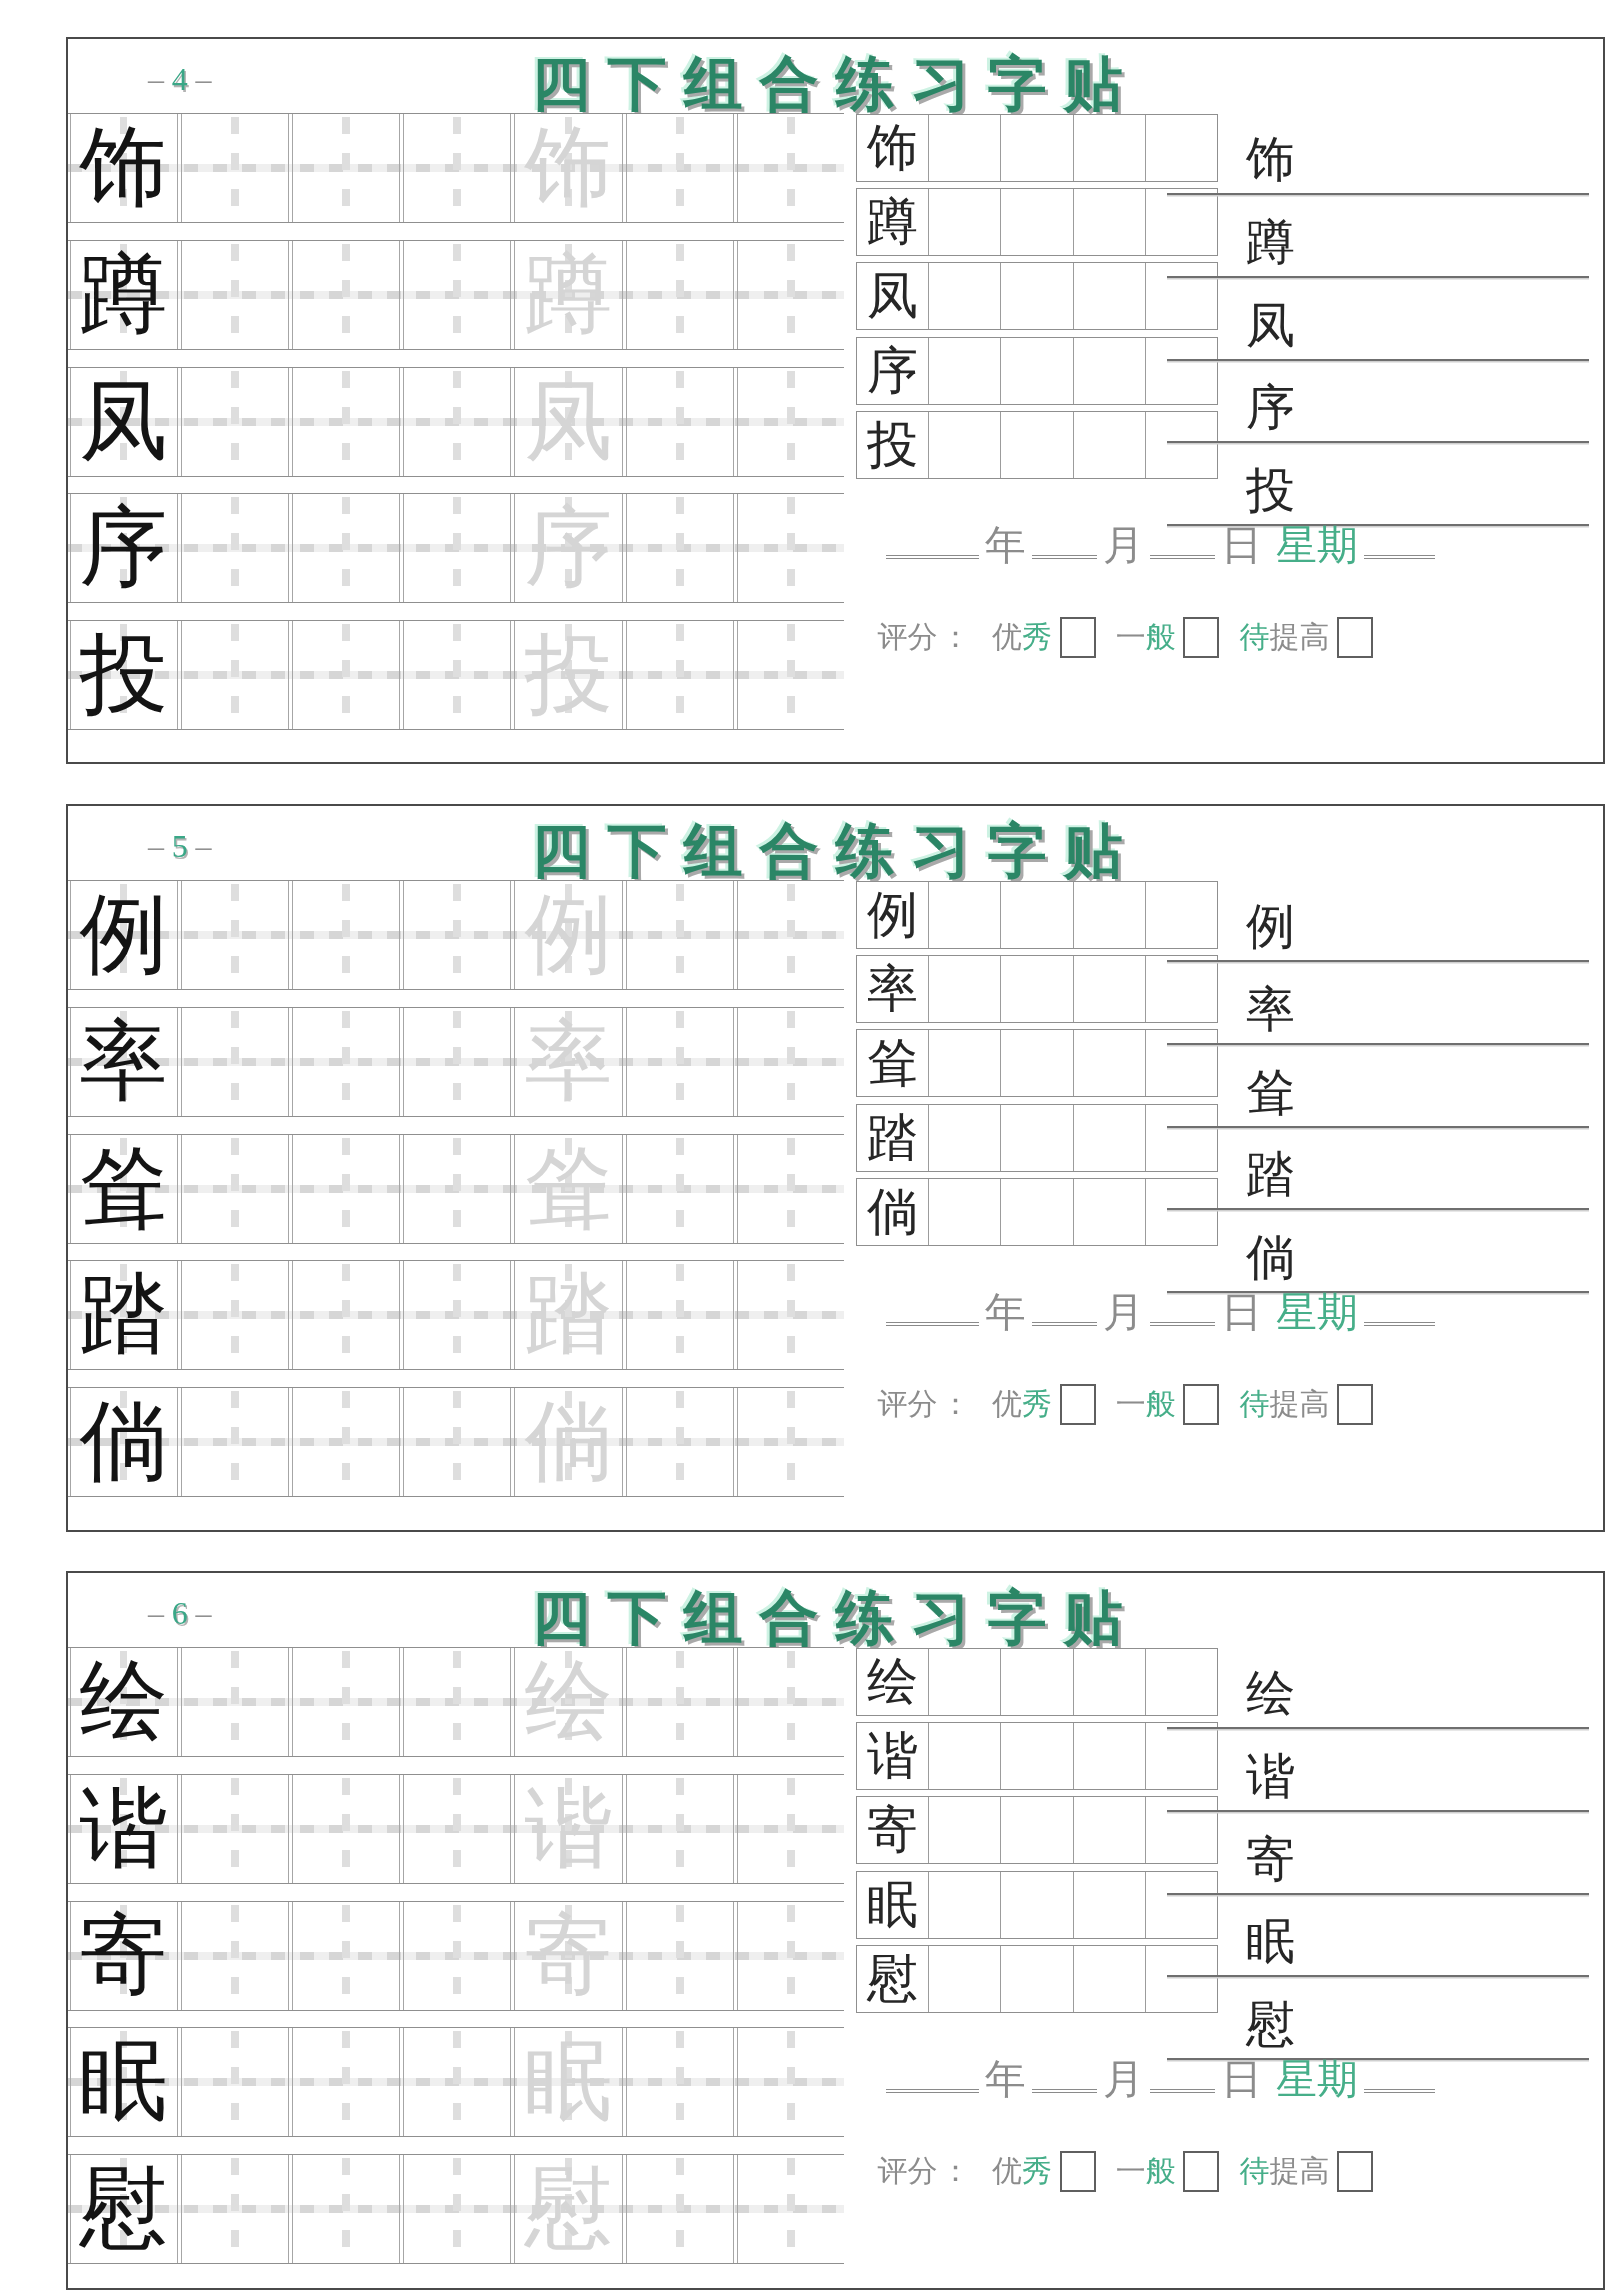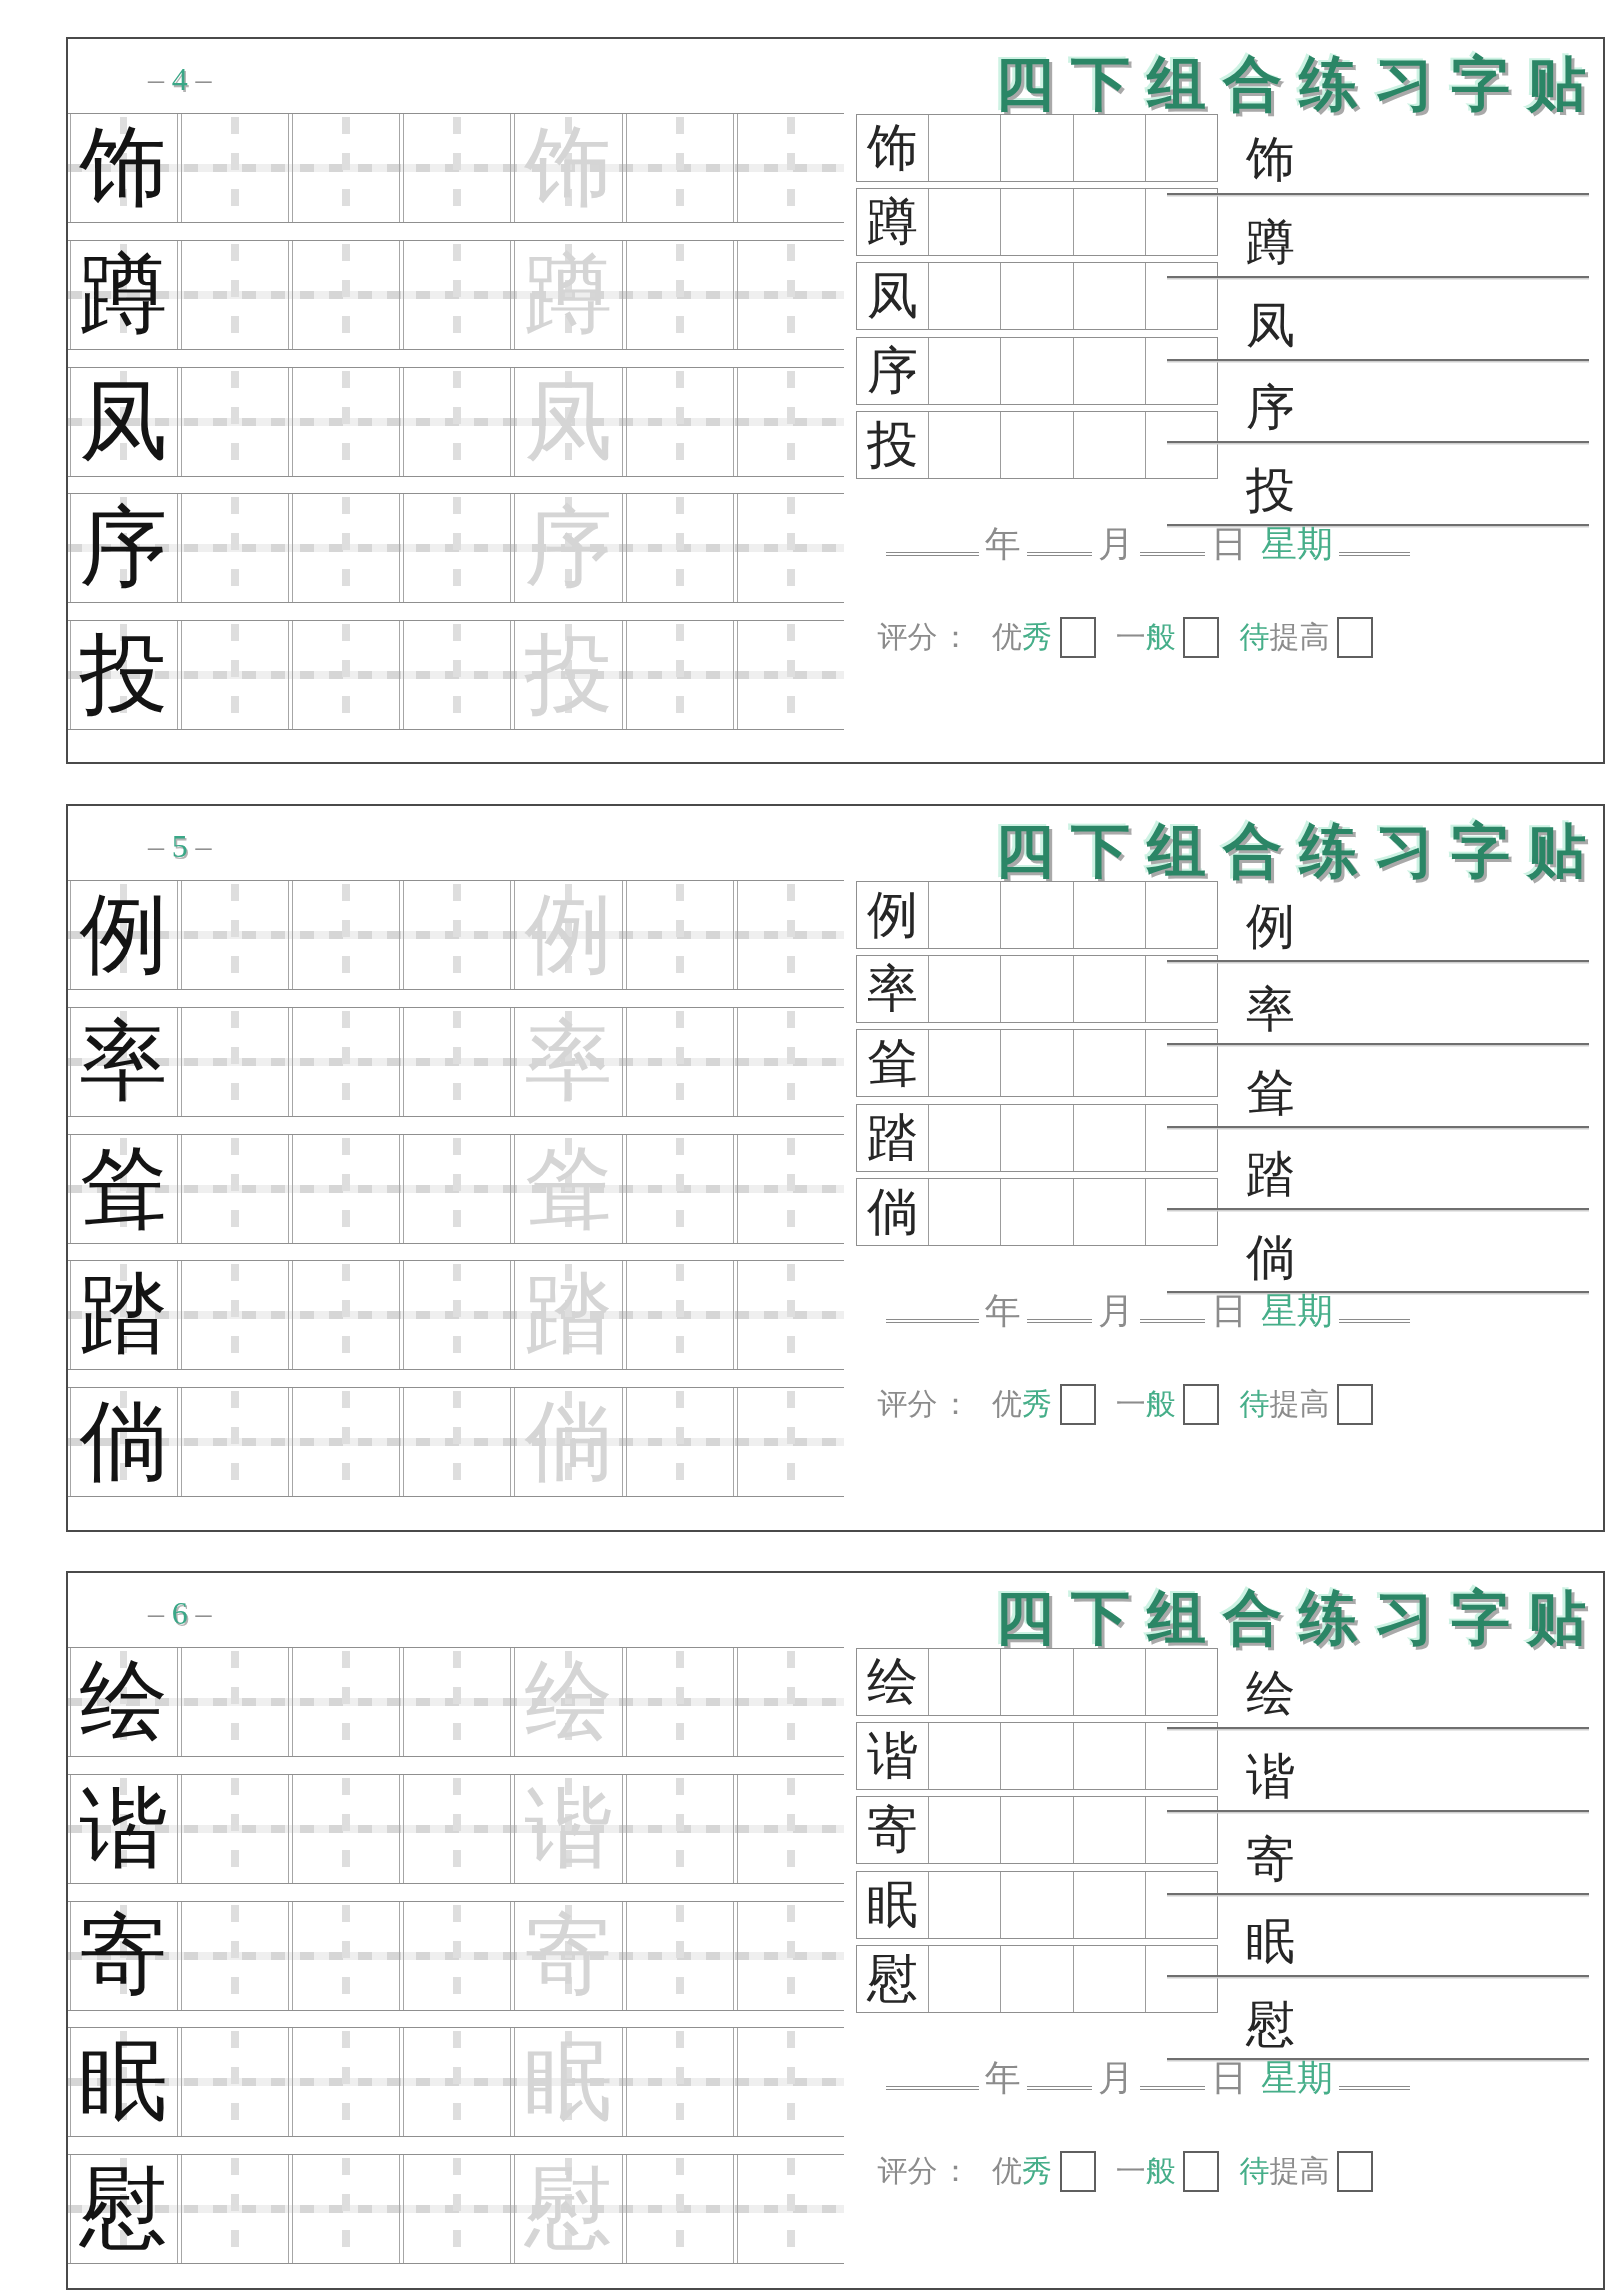--- a/index.html
+++ b/index.html
@@ -17,21 +17,21 @@
   .pagenum{
     position:absolute; top:21.6px; left:80px; width:155px;
     font-size:32px; color:#909090; letter-spacing:7.7px; white-space:nowrap;
   }
   .pagenum .num{
     color:var(--page-green,#3aa787);
     text-shadow:1.5px 1.5px 0 #b3b3b3;
   }
   .title{
     position:absolute; top:6.2px; left:0; right:0; margin:0;
-    text-align:right;
+    text-align:center;
     font-family:"DejaVu Sans","Liberation Sans",sans-serif;
     font-weight:bold; font-size:59px; letter-spacing:17px;
     color:var(--title-green,#2b8666);
     text-shadow:3.1px 3.1px 0 #a9a9a9, -3.1px -2.3px 0 var(--mint,#cdf2e3);
     white-space:nowrap;
   }
   
   .prow{
     position:absolute; left:0; width:776px; height:110px;
     border-top:1.5px solid #8f8f8f; border-bottom:1.5px solid #8f8f8f;
@@ -76,21 +76,21 @@
     border-bottom:2.3px solid #6f6f6f;
     box-shadow:0 1.5px 0 0 #cfcfcf;
   }
   .lglyph{
     position:absolute; left:79px; bottom:9.3px;
     font-size:49px; line-height:1; color:#262626;
   }
   
   .date-line{
     position:absolute; left:813px; top:479px; height:62px;
-    font-size:36px; color:var(--gray-text,#8c8c8c); white-space:nowrap;
+    font-size:41px; color:var(--gray-text,#8c8c8c); white-space:nowrap;
   }
   .blank{
     display:inline-block; height:34px; margin:0 4.6px;
     border-bottom:4.6px double #8a8a8a;
   }
   .b1{width:93px;} .b2{width:65px;} .b4{width:71px;}
   .dlabel{margin:0 1.5px;}
   .week{color:var(--accent-green,#46ae89); margin-left:12.4px;}
   
   .rating-line{

